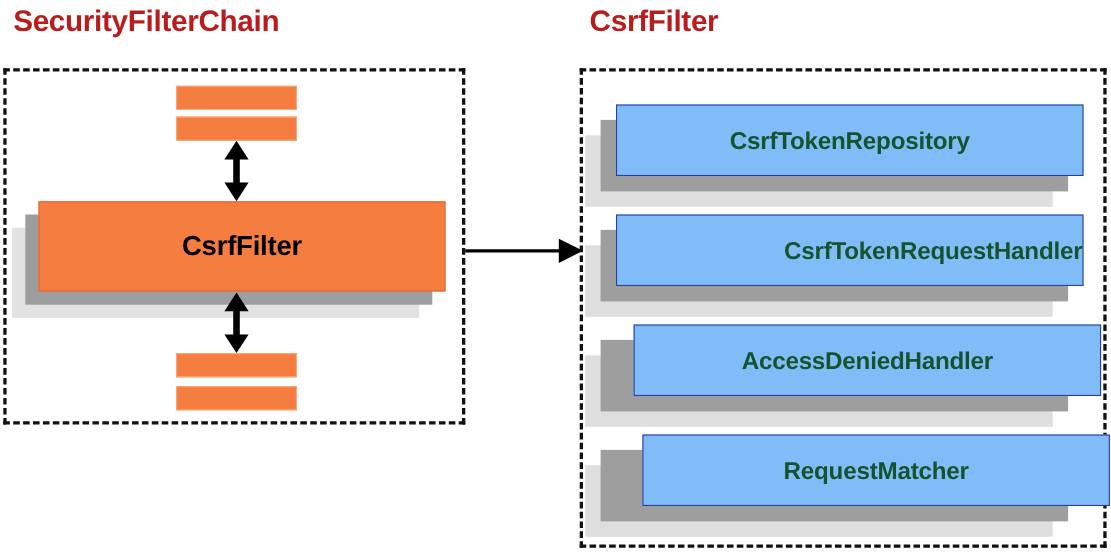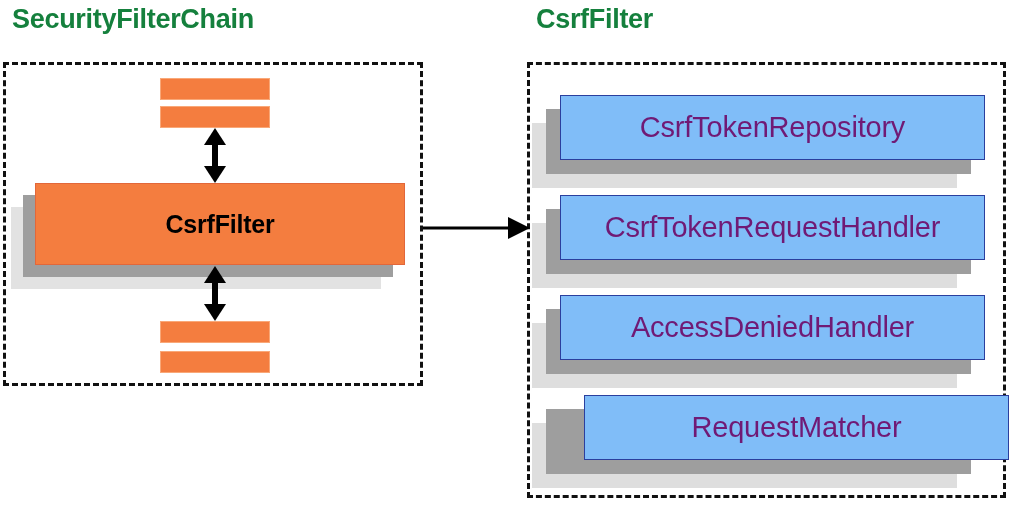--- a/index.html
+++ b/index.html
@@ -14,21 +14,21 @@
     background: #ffffff;
     font-family: "Liberation Sans", sans-serif;
     overflow: hidden;
   }
 
   
   .panel-title {
     position: absolute;
     font-size: 27px;
     font-weight: bold;
-    color: #15803d;
+    color: #b91c1c;
     letter-spacing: -0.3px;
     white-space: nowrap;
   }
   #title-left  { left: 12px;  top: 4px; }
   #title-right { left: 536px; top: 4px; }
 
   
   .dashed-box {
     position: absolute;
     border: 3px dashed #111111;
@@ -97,23 +97,23 @@
     left: 0; top: 0;
     width: 425px; height: 65px;
     background: #80bdf8;
     border: 1px solid #2b3f9e;
     box-sizing: border-box;
     display: flex;
     align-items: center;
     justify-content: center;
   }
   .node-blue-face .node-label {
-    font-size: 29px;
-    font-weight: normal;
-    color: #701a75;
+    font-size: 22px;
+    font-weight: bold;
+    color: #14532d;
     letter-spacing: -0.2px;
   }
 
   
   .arrow-svg { position: absolute; overflow: visible; }
 </style>
 </head>
 <body>
 
 <div id="canvas">
@@ -145,28 +145,28 @@
       <div class="node-blue-wrap" style="top: 95px;">
         <div class="node-blue-shadow-light" style="background: rgb(222, 222, 222);"></div>
         <div class="node-blue-shadow-dark" style="background: rgb(158, 158, 158);"></div>
         <div class="node-blue-face" style="background: rgb(128, 189, 248);">
           <span class="node-label">CsrfTokenRepository</span>
         </div>
       </div>
       <div class="node-blue-wrap" style="top: 195px;">
         <div class="node-blue-shadow-light" style="background: rgb(222, 222, 222);"></div>
         <div class="node-blue-shadow-dark" style="background: rgb(158, 158, 158);"></div>
-        <div class="node-blue-face" style="background: rgb(128, 189, 248);">
+        <div class="node-blue-face" style="background: rgb(128, 189, 248); justify-content: flex-end;">
           <span class="node-label">CsrfTokenRequestHandler</span>
         </div>
       </div>
       <div class="node-blue-wrap" style="top: 295px;">
         <div class="node-blue-shadow-light" style="background: rgb(222, 222, 222);"></div>
         <div class="node-blue-shadow-dark" style="background: rgb(158, 158, 158);"></div>
-        <div class="node-blue-face" style="background: rgb(128, 189, 248);">
+        <div class="node-blue-face" style="background: rgb(128, 189, 248); margin-left: 16px;">
           <span class="node-label">AccessDeniedHandler</span>
         </div>
       </div>
       <div class="node-blue-wrap" style="top: 395px;">
         <div class="node-blue-shadow-light" style="background: rgb(222, 222, 222);"></div>
         <div class="node-blue-shadow-dark" style="background: rgb(158, 158, 158);"></div>
         <div class="node-blue-face" style="background: rgb(128, 189, 248); margin-left: 24px;">
           <span class="node-label">RequestMatcher</span>
         </div>
       </div>

